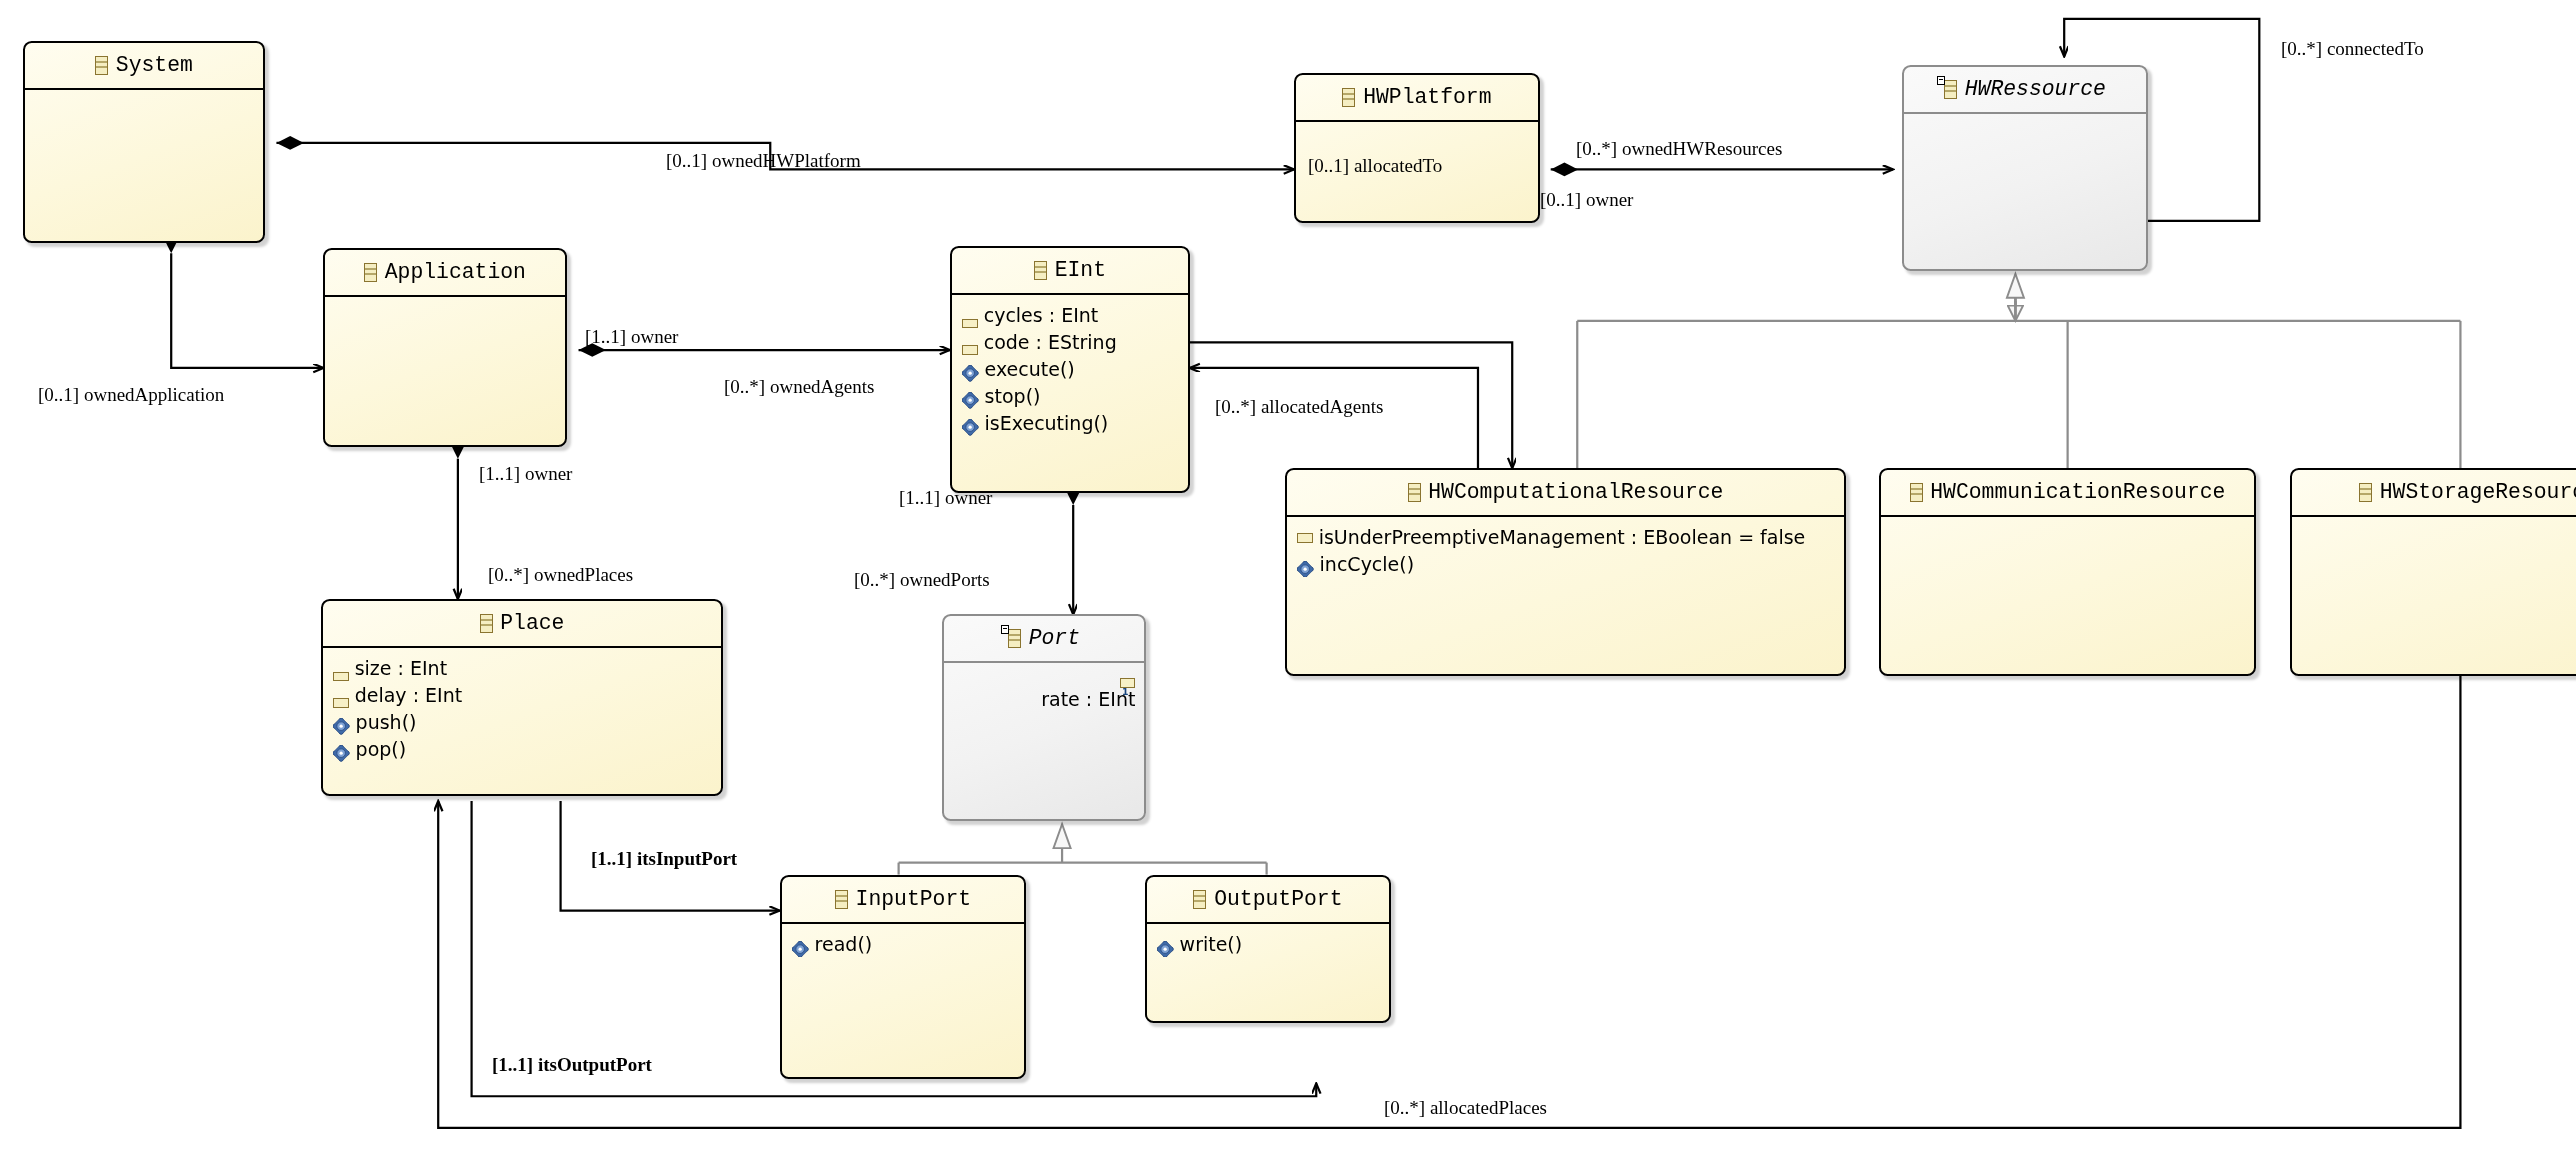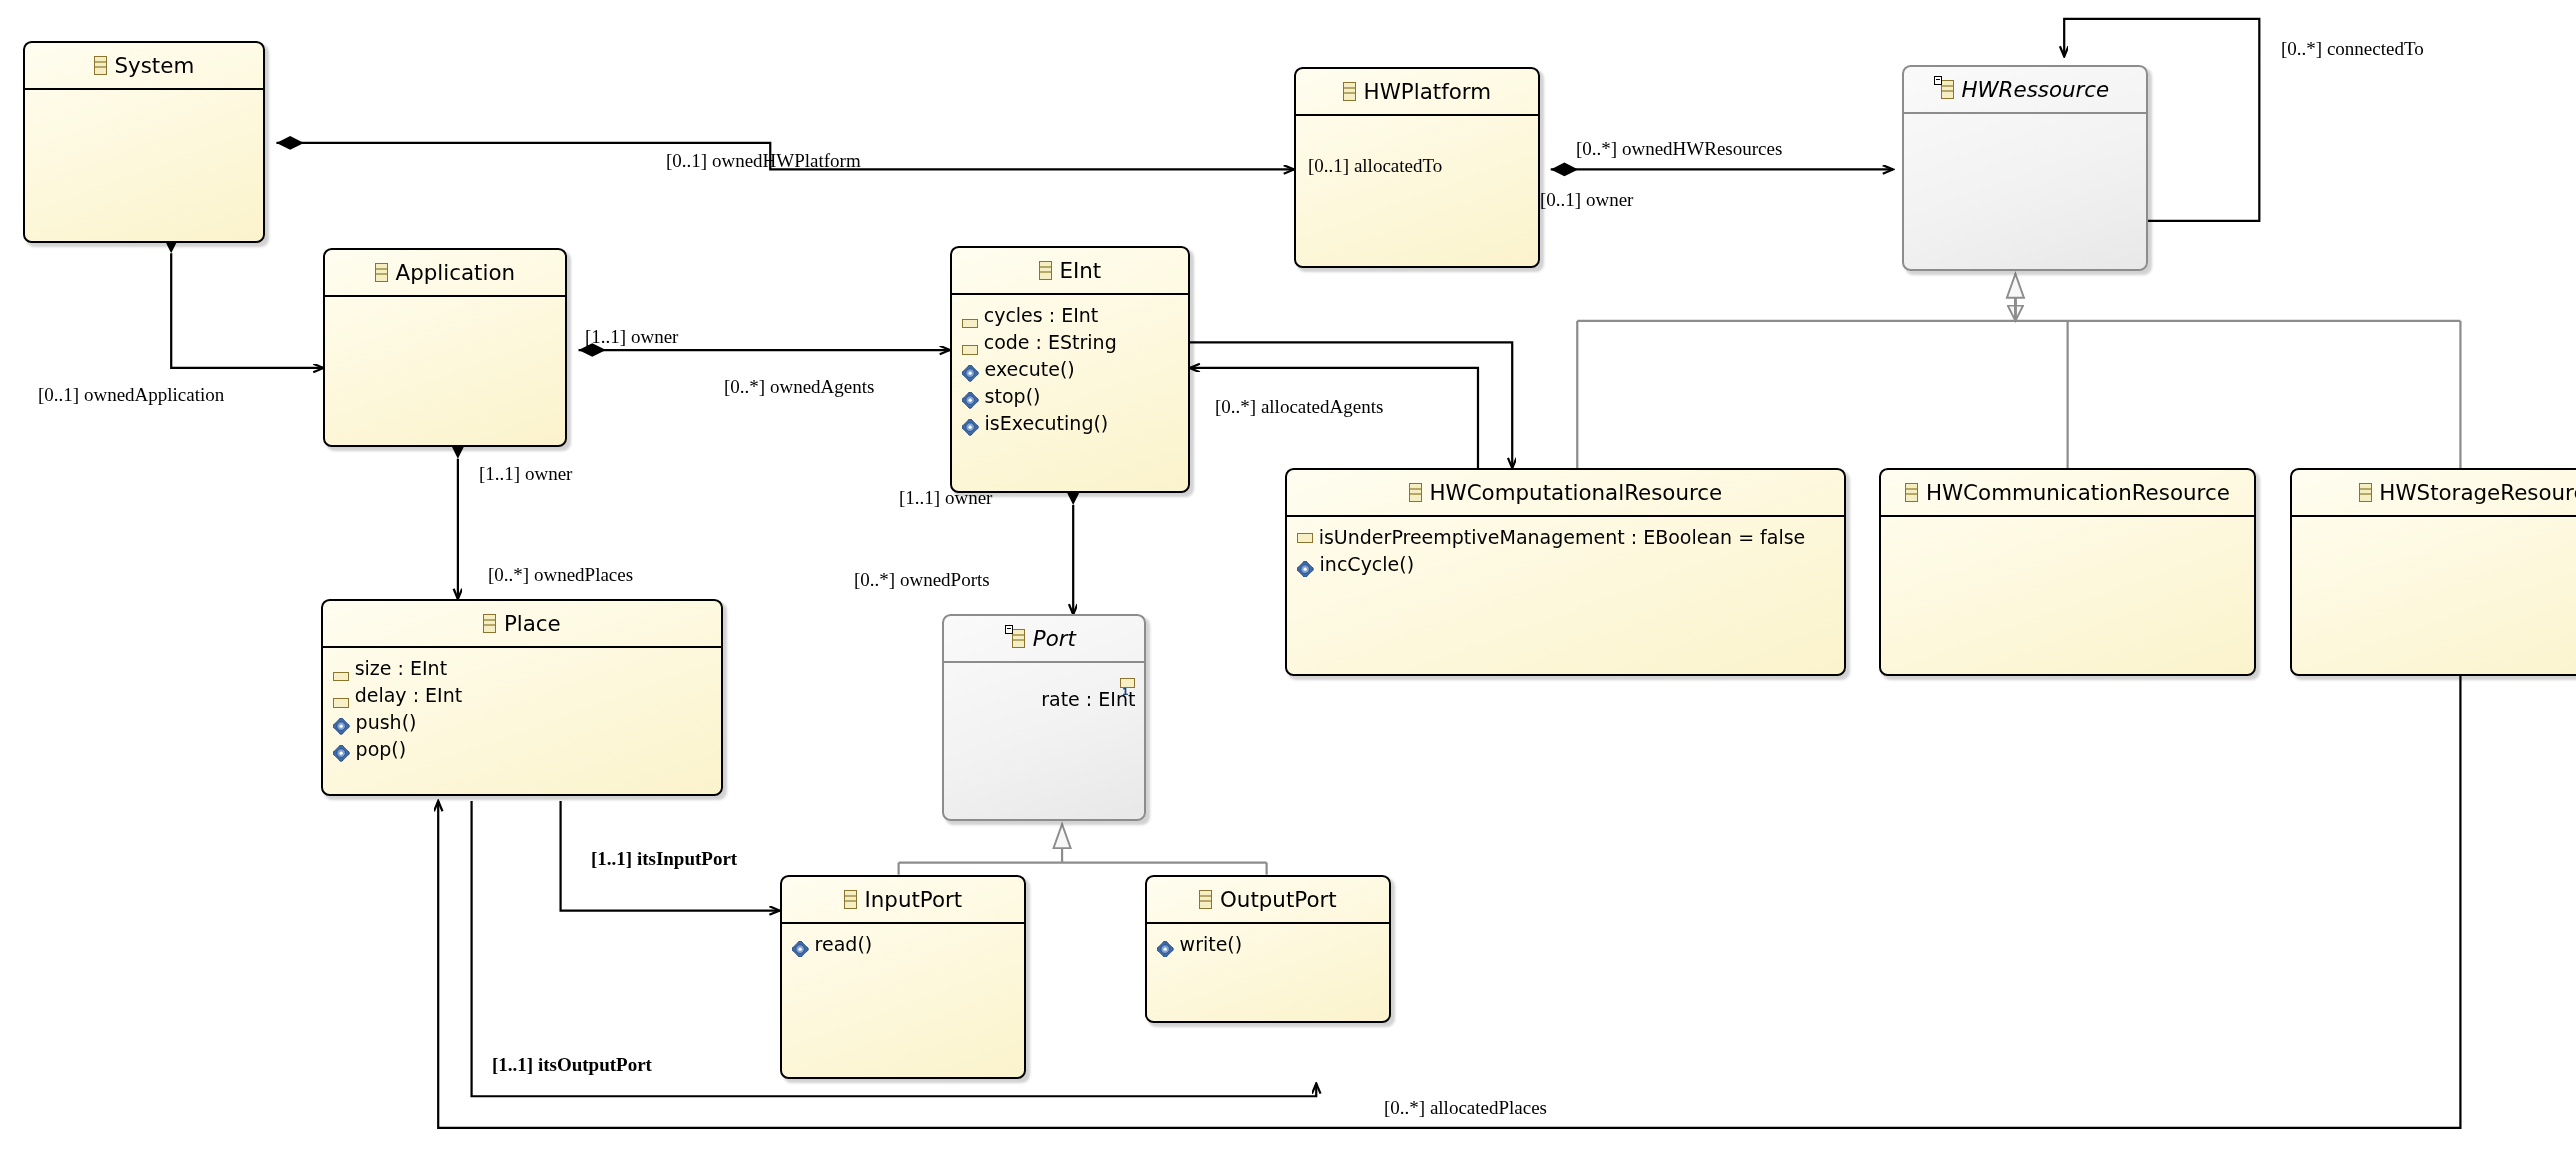--- a/index.html
+++ b/index.html
@@ -47,20 +47,21 @@
     position: relative;
   }
   .uml-class.abstract .cls-header {
     border-bottom: 2.6px solid #8c8c8c;
   }
   .cls-title {
     font-size: 21.4px;
     color: #000;
     white-space: nowrap;
     line-height: 1;
+    font-family: Liberation Mono, monospace;
   }
   .uml-class.abstract .cls-title {
     font-style: italic;
   }
 
   
   .icon-class {
     width: 13px; height: 19px;
     border: 1.7px solid #8a7430;
     background: #f5eec2;
@@ -307,21 +308,21 @@
               </g>
               <circle cx="9.5" cy="9.5" r="5" fill="#7ea2d4" stroke="#22447a" stroke-width="0.9"></circle>
               <circle cx="9.5" cy="9.5" r="1.9" fill="#ffffff"></circle>
             </svg>
         </span>
         <span class="m-text">isExecuting()</span>
       </div>
     </div>
   </div>
 
-  <div class="uml-class" style="left:1294px; top:67px; width:246px; height:201px;">
+  <div class="uml-class" style="left:1294px; top:73px; width:246px; height:150px;">
     <div class="cls-header">
       <span class="icon-class"></span>
       <span class="cls-title">HWPlatform</span>
     </div>
     <div class="cls-body"></div>
   </div>
 
   <div class="uml-class abstract" style="left:1893px; top:65px; width:246px; height:206px;margin-left:9px;">
     <div class="cls-header">
       <span class="icon-class">

